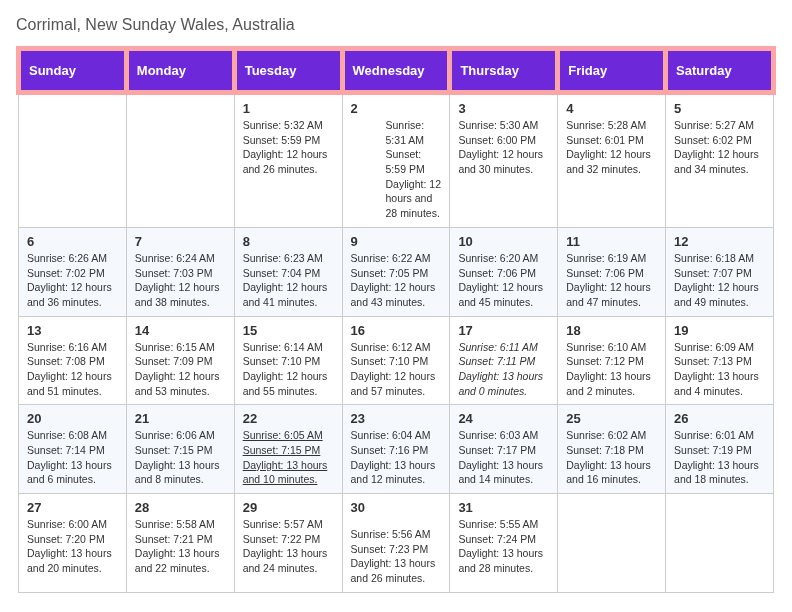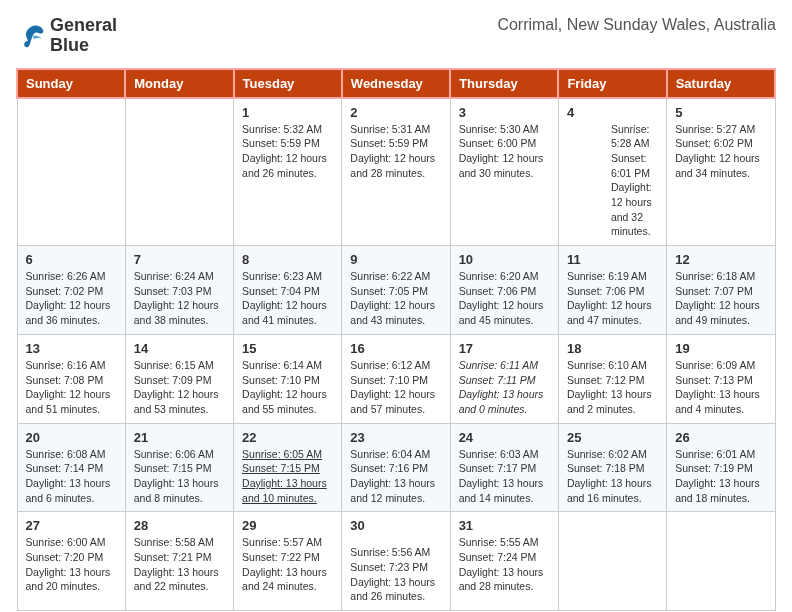--- a/index.html
+++ b/index.html
@@ -45,27 +45,27 @@
     .location {
       font-size: 16px;
       color: #555;
     }
     .calendar {
       width: 100%;
       border-collapse: collapse;
       border: 1px solid #ccc;
     }
     .calendar th {
-      background-color: #c2410c;
+      background-color: #6d28d9;
       color: #fff;
       text-align: left;
-      padding: 6px 8px;
+      padding: 12px 8px;
       font-size: 13px;
       font-weight: bold;
-      border: 2px solid #fca5a5;
+      border: 5px solid #fca5a5;
     }
     .calendar td {
       vertical-align: top;
       padding: 6px 8px;
       border: 1px solid #ccc;
       font-size: 11px;
       color: #333;
       width: calc(100% / 7);
       min-height: 80px;
       background: #fff;
@@ -88,30 +88,20 @@
       color: #333;
     }
     .empty-cell {
       background: #fff !important;
     }
   </style>
 </head>
 <body>
 
 <div class="header">
-  <div class="logo">
-    <svg class="logo-bird" viewBox="0 0 40 40">
-      <path d="M20 8 C24 4, 34 6, 36 12 C38 16, 34 18, 30 16 C26 14, 24 16, 22 20 L18 32 C17 35, 14 36, 12 34 C10 32, 11 28, 14 27 L16 26 C14 22, 12 18, 14 14 C16 10, 18 9, 20 8Z" fill="#1a6fa8"></path>
-      <path d="M22 20 C26 18, 32 20, 34 24 C32 22, 28 22, 24 24Z" fill="#5aabdc"></path>
-    </svg>
-    <div class="logo-text">
-      <span>General</span>
-      <span>Blue</span>
-    </div>
-  </div>
   <div class="title-area">
     <div class="location">Corrimal, New Sunday Wales, Australia</div>
   </div>
 </div>
 
 <table class="calendar">
   <thead>
     <tr id="header-row">
         <th>Sunday</th>
         <th>Monday</th>
@@ -127,33 +117,33 @@
         <td class="empty-cell"></td>
         <td class="empty-cell"></td>
         <td>
           <span class="day-num">1</span>
           <div class="day-info" style="white-space: pre-line;">Sunrise: 5:32 AM
 Sunset: 5:59 PM
 Daylight: 12 hours and 26 minutes.</div>
         </td>
         <td>
           <span class="day-num">2</span>
-          <div class="day-info" style="white-space: pre-line;">Sunrise: 5:31 AM
+          <div class="day-info" style="white-space: pre-line; margin-left: 35px;">Sunrise: 5:31 AM
 Sunset: 5:59 PM
 Daylight: 12 hours and 28 minutes.</div>
         </td>
         <td>
           <span class="day-num">3</span>
           <div class="day-info" style="white-space: pre-line;">Sunrise: 5:30 AM
 Sunset: 6:00 PM
 Daylight: 12 hours and 30 minutes.</div>
         </td>
         <td>
           <span class="day-num">4</span>
-          <div class="day-info" style="white-space: pre-line; margin-left: 44px;">Sunrise: 5:28 AM
+          <div class="day-info" style="white-space: pre-line;">Sunrise: 5:28 AM
 Sunset: 6:01 PM
 Daylight: 12 hours and 32 minutes.</div>
         </td>
         <td>
           <span class="day-num">5</span>
           <div class="day-info" style="white-space: pre-line;">Sunrise: 5:27 AM
 Sunset: 6:02 PM
 Daylight: 12 hours and 34 minutes.</div>
         </td>
       </tr>

